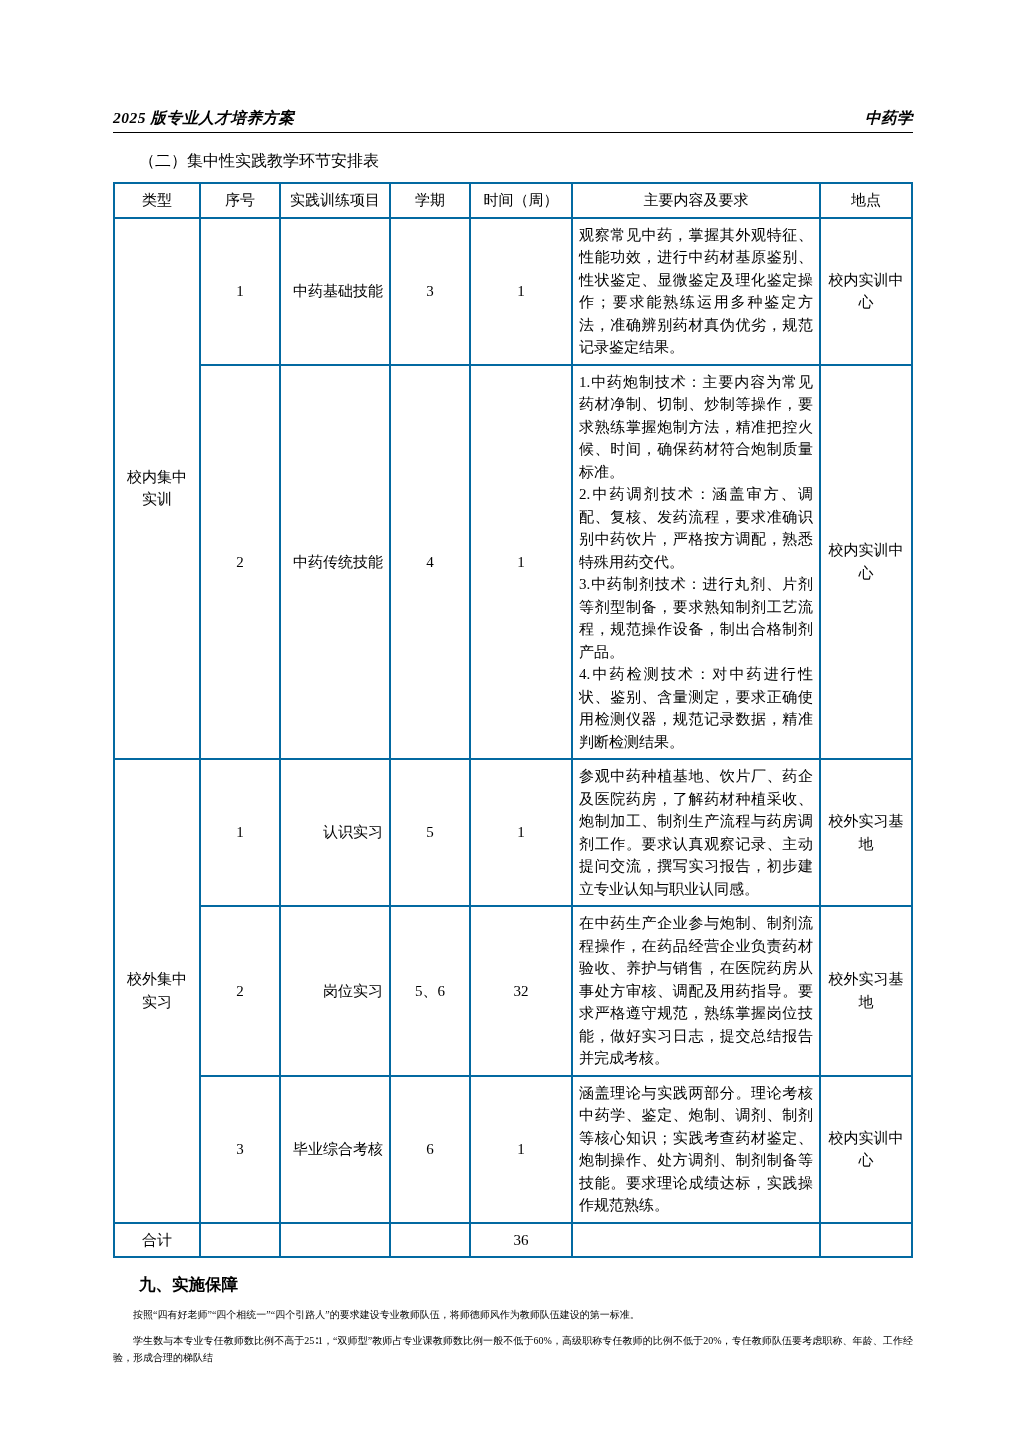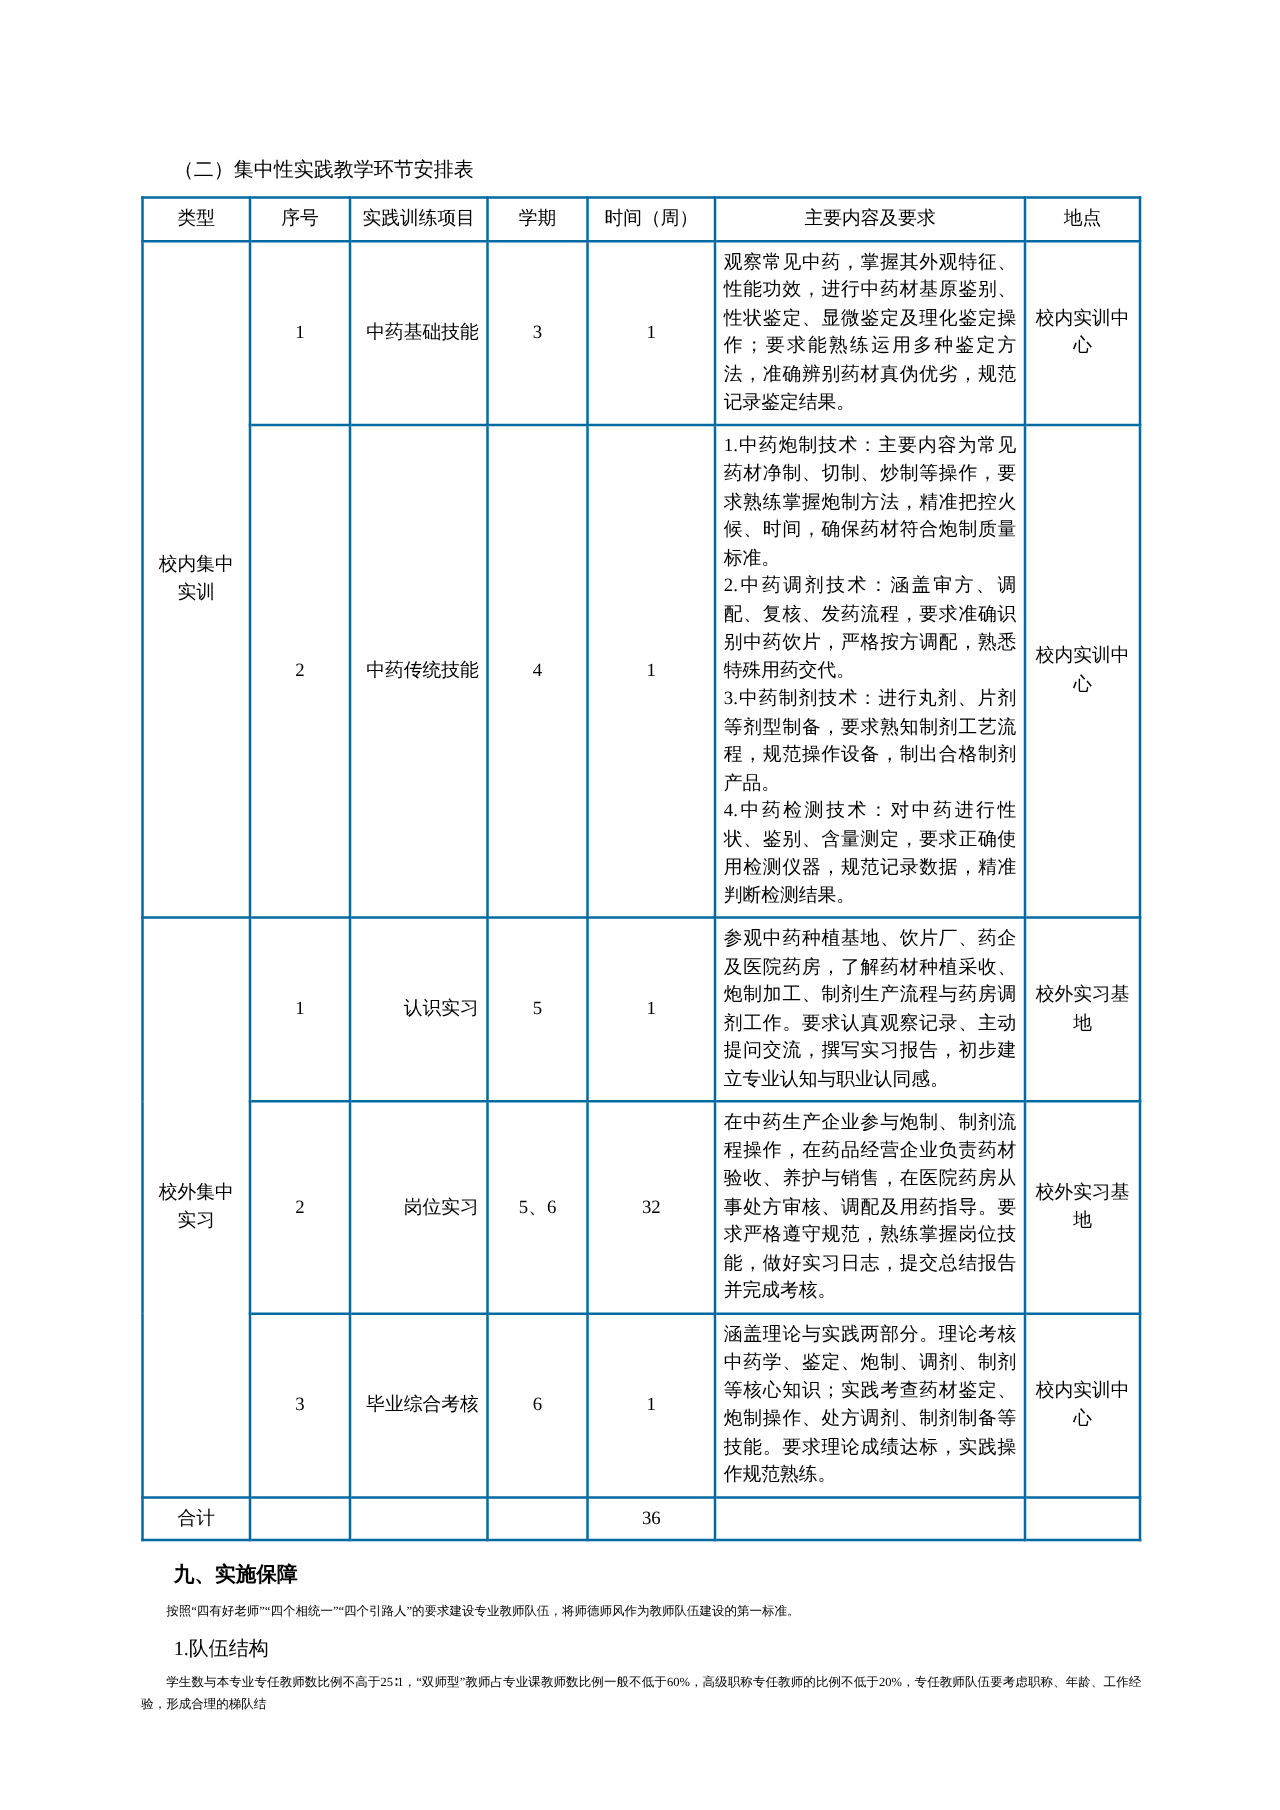--- a/index.html
+++ b/index.html
@@ -113,20 +113,24 @@
     text-align: center;
     font-size: 14.5px;
   }
 </style>
 </head>
 <body>
 
 <div class="page">
   <div class="content">
 
+    <div class="run-head">
+      <div class="left">2025 版专业人才培养方案</div>
+      <div class="right">中药学</div>
+    </div>
 
     <div class="sec-title">（二）集中性实践教学环节安排表</div>
 
     <table class="arrange">
       <thead>
         <tr>
           <th class="c-type">类型</th>
           <th class="c-no">序号</th>
           <th class="c-proj">实践训练项目</th>
           <th class="c-term">学期</th>
@@ -191,18 +195,17 @@
           <td class="c-term"></td>
           <td class="c-time">36</td>
           <td class="c-content"></td>
           <td class="c-place"></td>
         </tr>
       </tbody>
     </table>
 
     <h3 class="heading">九、实施保障</h3>
     <p class="body">按照“四有好老师”“四个相统一”“四个引路人”的要求建设专业教师队伍，将师德师风作为教师队伍建设的第一标准。</p>
-    <p class="numbered">1.队伍结构</p>
     <p class="body">学生数与本专业专任教师数比例不高于25∶1，“双师型”教师占专业课教师数比例一般不低于60%，高级职称专任教师的比例不低于20%，专任教师队伍要考虑职称、年龄、工作经验，形成合理的梯队结</p>
 
   </div>
 
 </div>
 
 </body></html>

